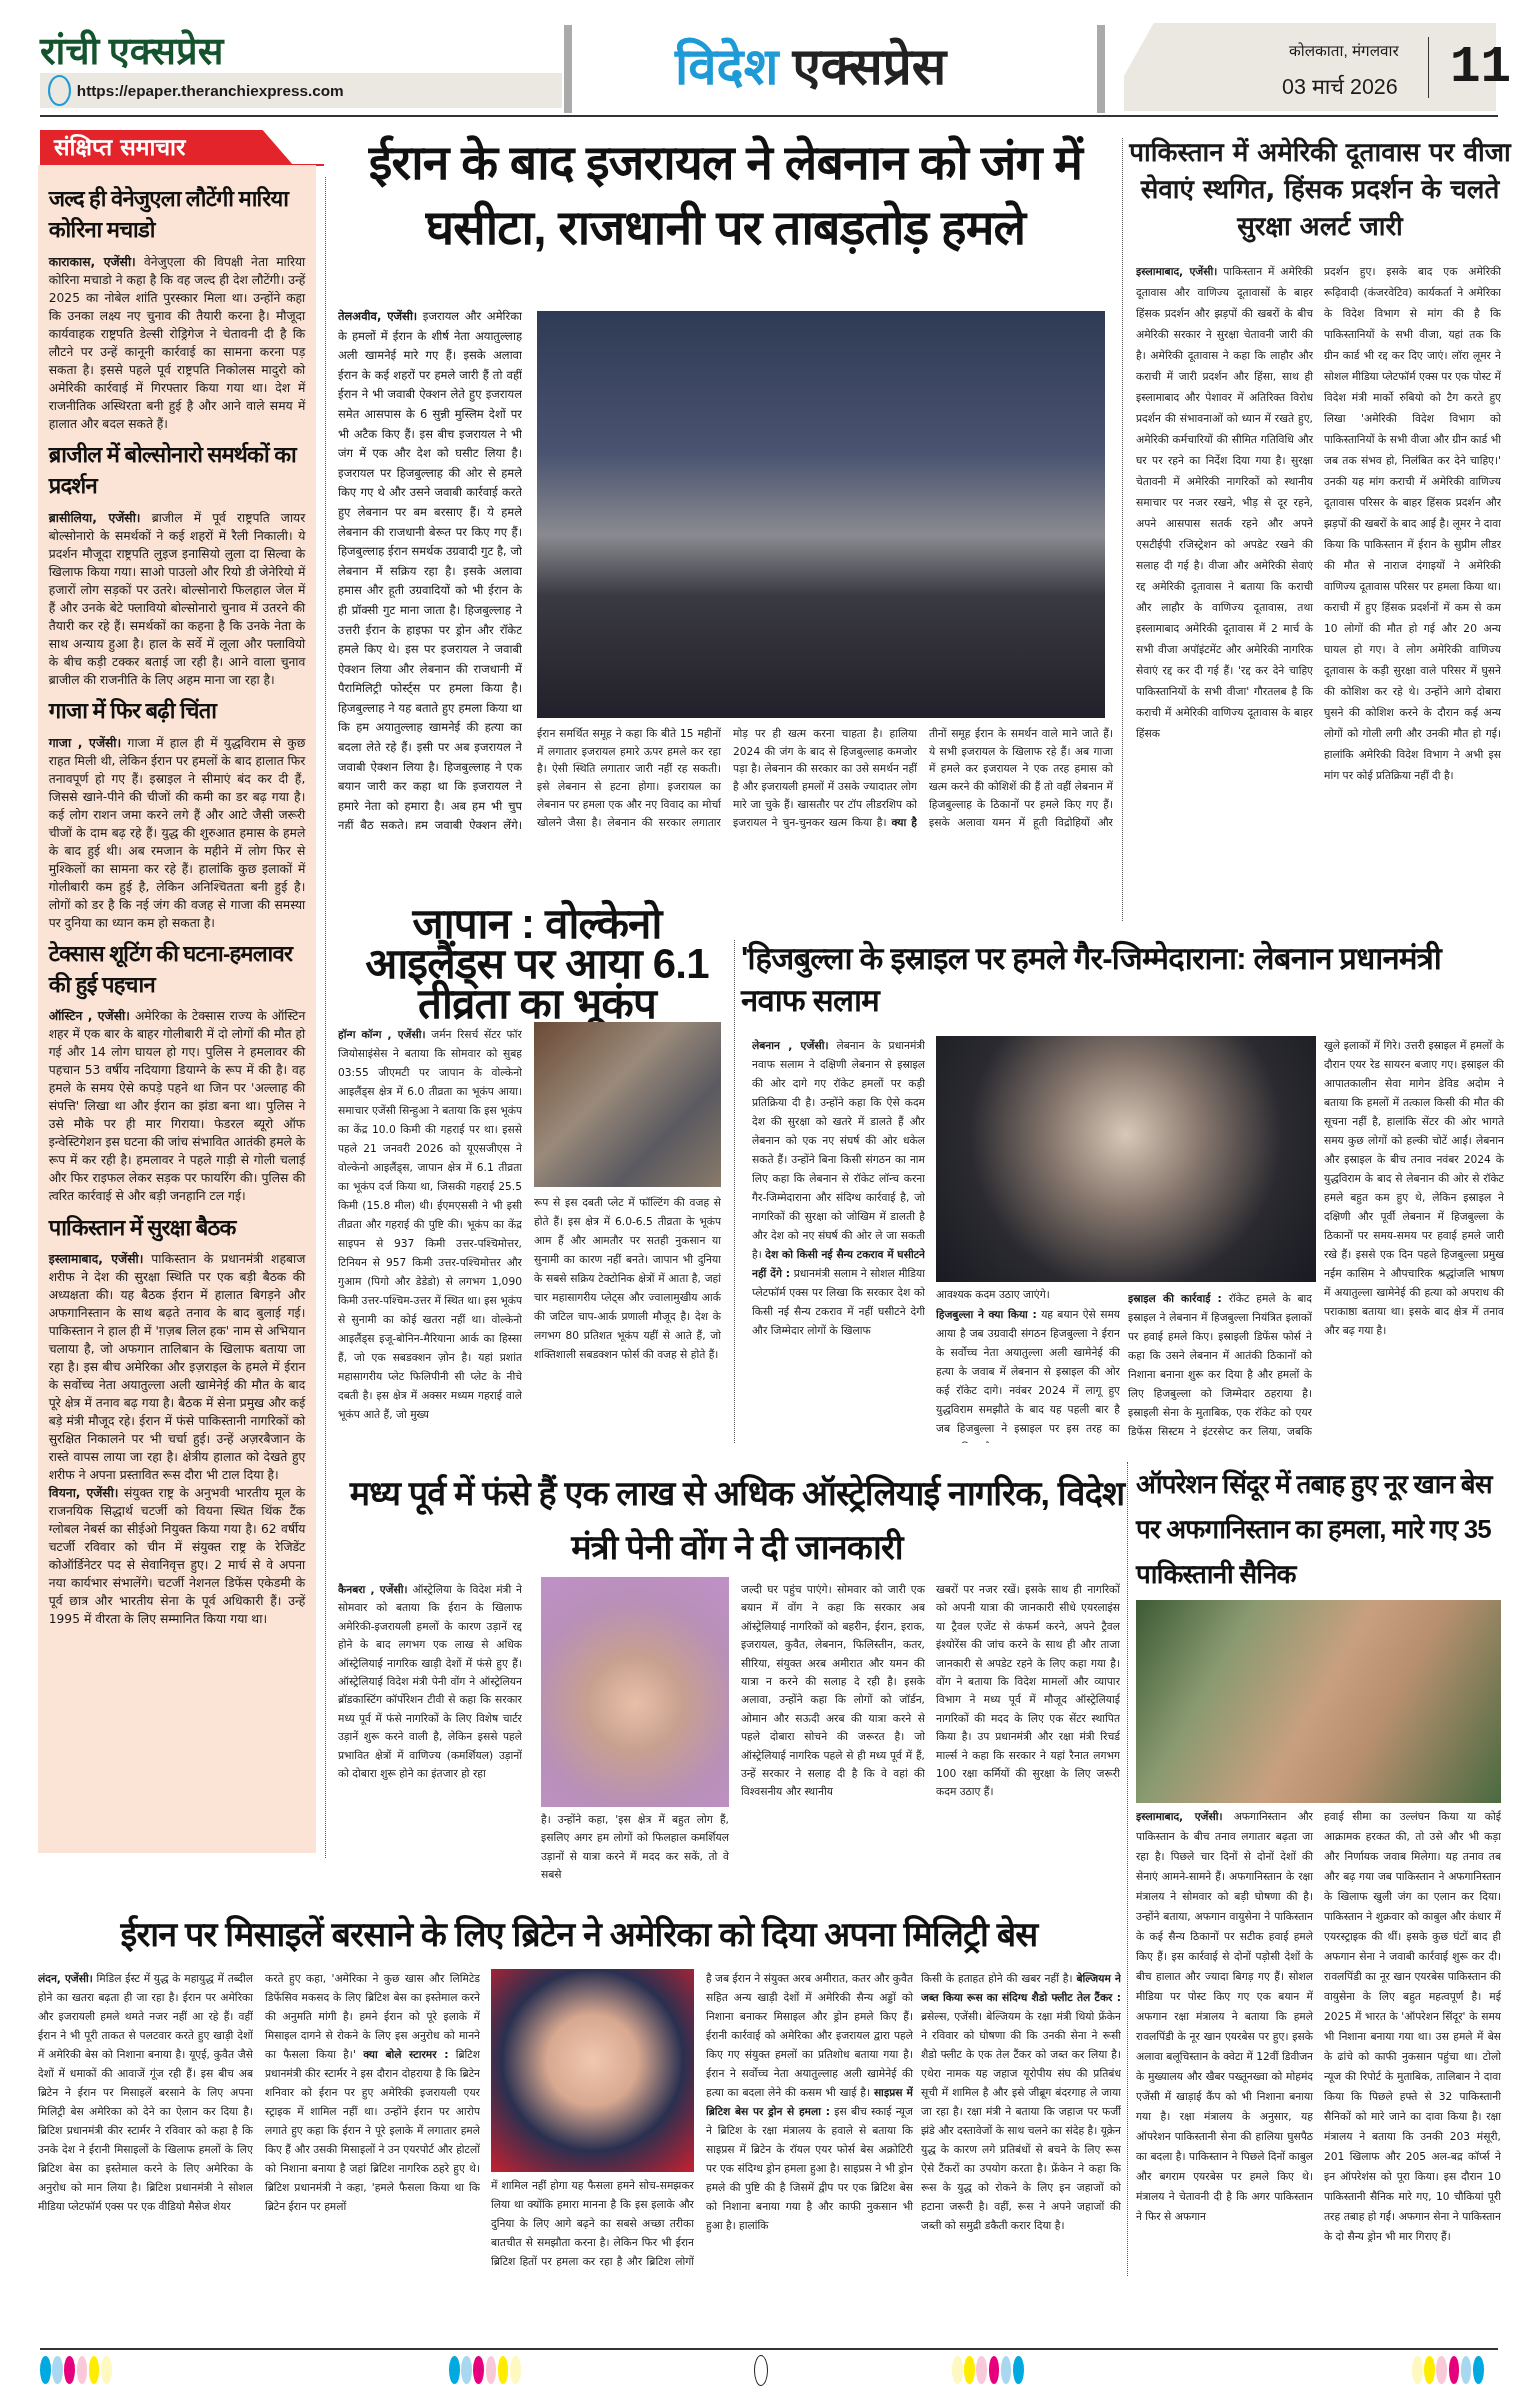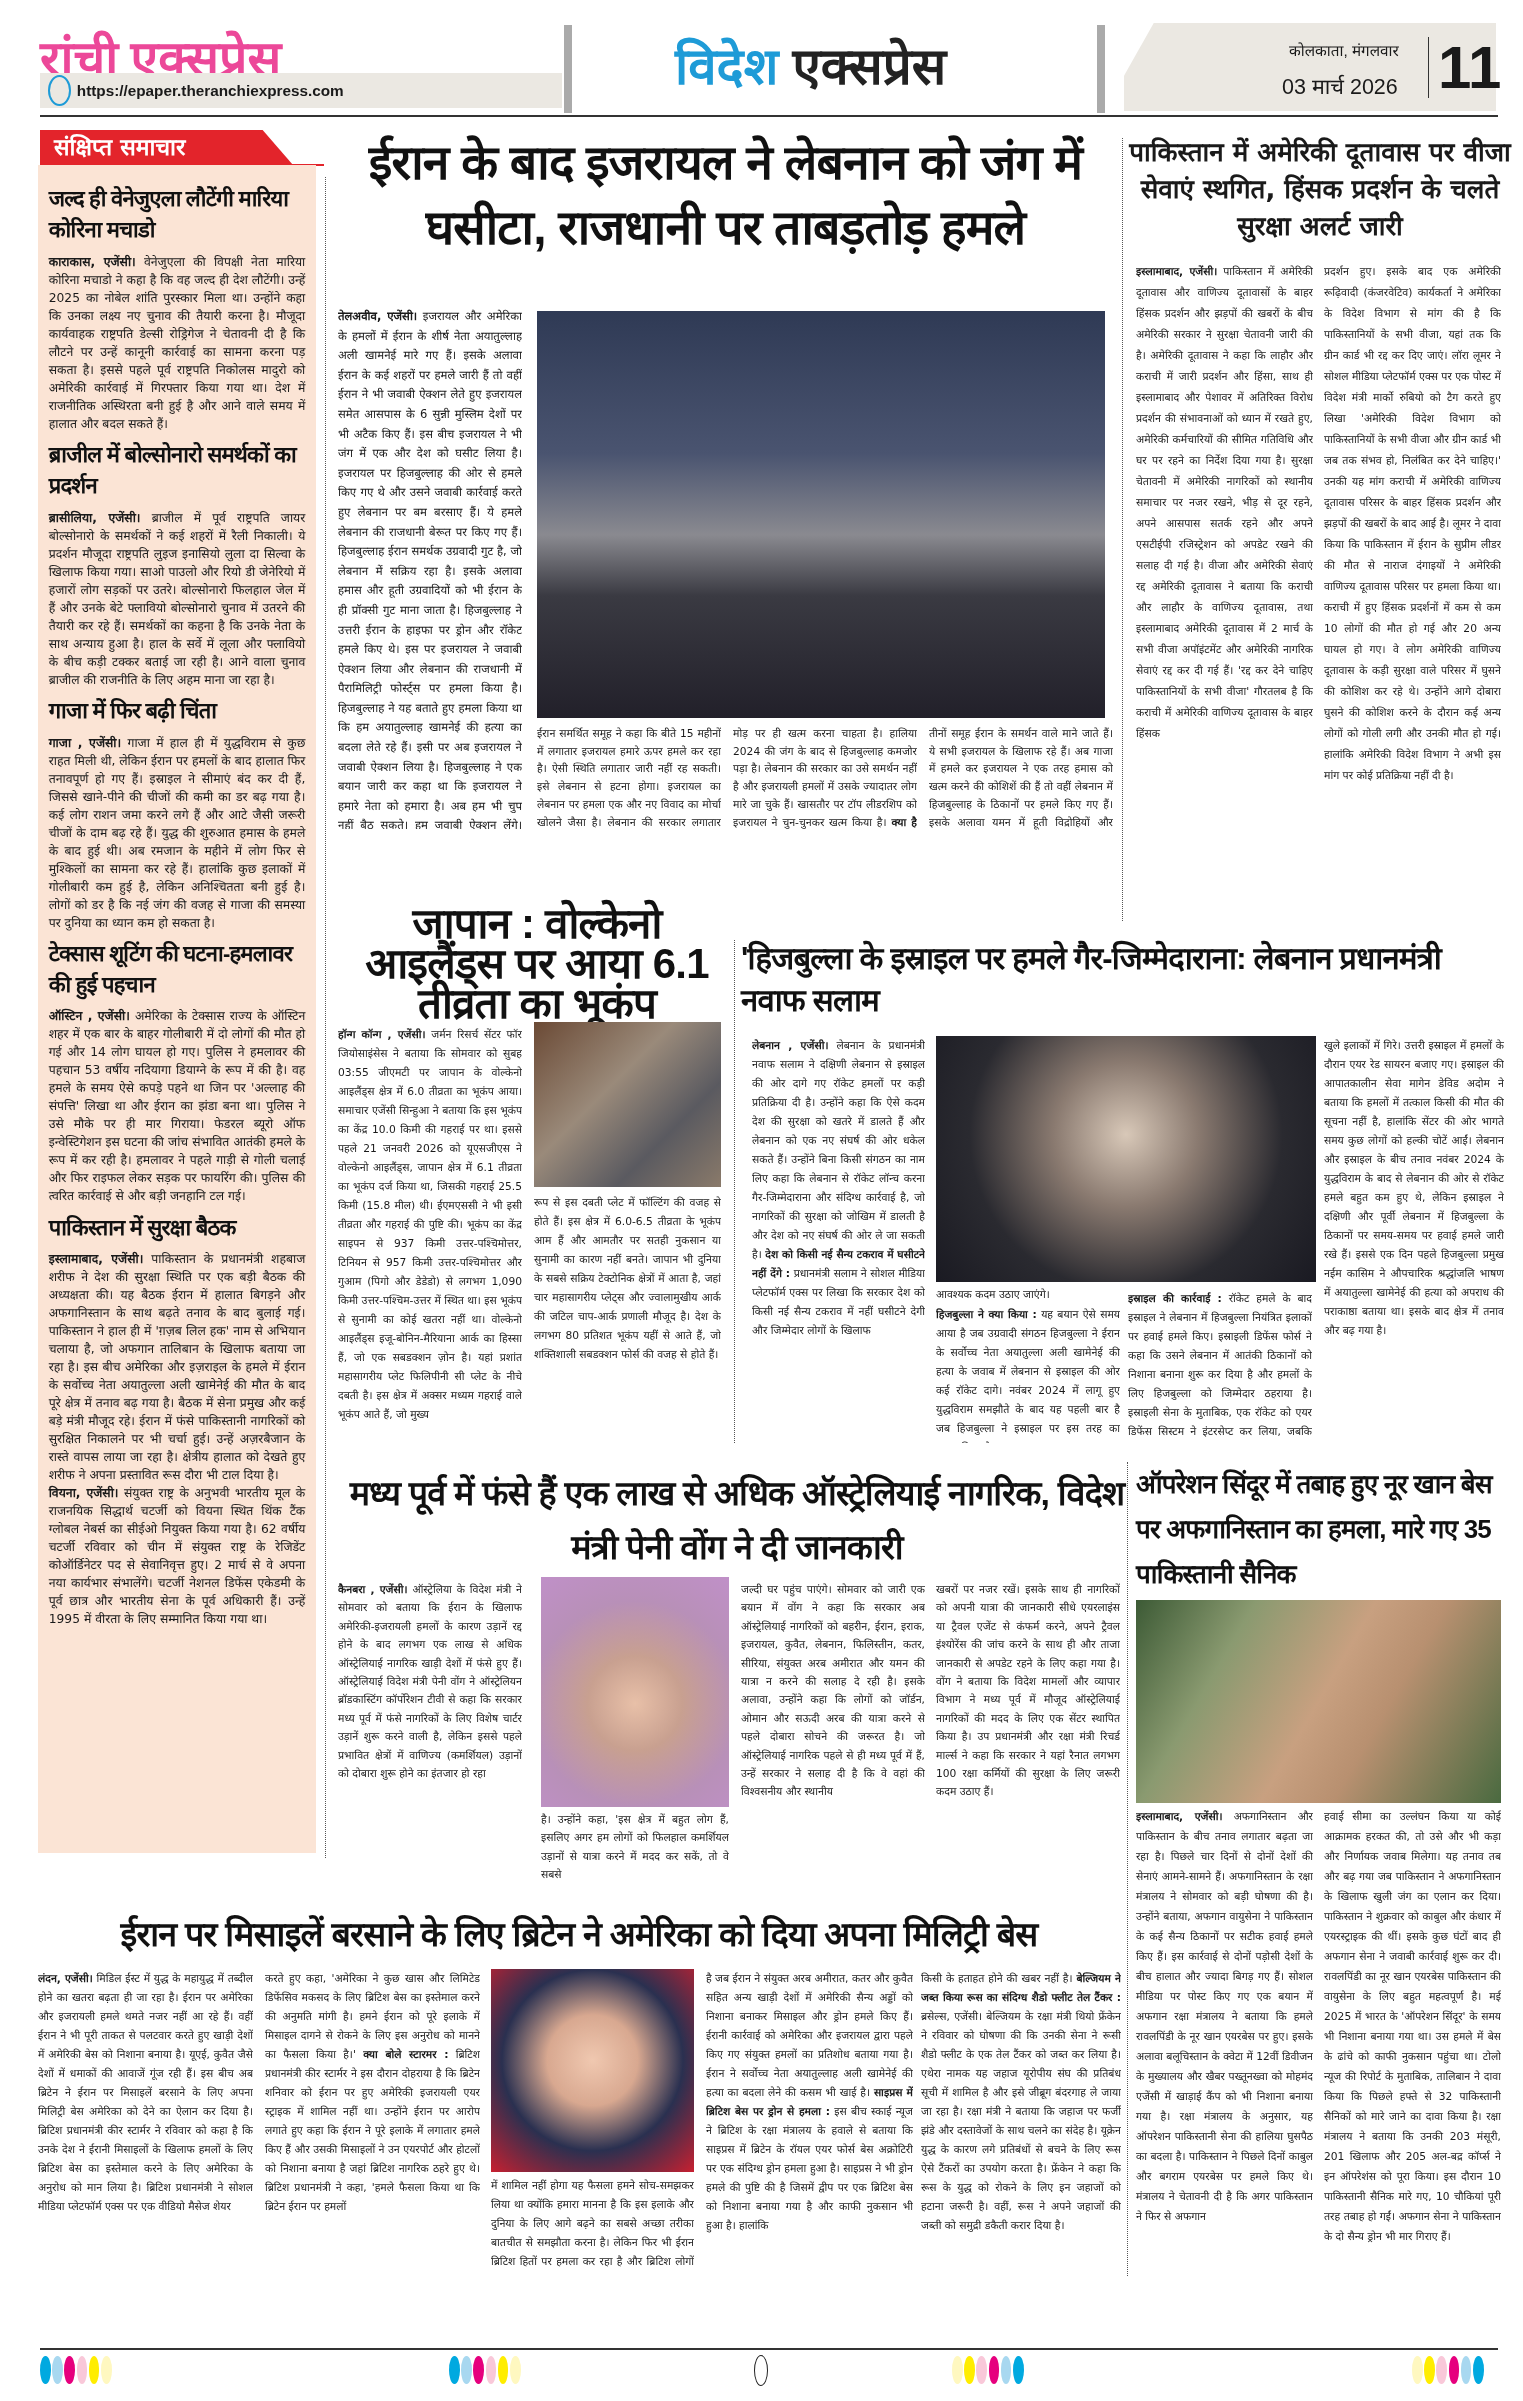--- a/index.html
+++ b/index.html
@@ -6,30 +6,30 @@
 body{width:1523px;height:2401px;background:#fff;font-family:"DejaVu Sans","Liberation Sans",sans-serif;color:#1a1a1a;position:relative;overflow:hidden}
 .abs{position:absolute}
 .col{font-size:11.5px;line-height:19.6px;text-align:justify;overflow:hidden}
 .col b{font-weight:bold}
 .hl{font-family:"Liberation Sans","DejaVu Sans",sans-serif;font-weight:bold;color:#111;letter-spacing:-0.8px}
 .img{background:#555;overflow:hidden}
 .cap{font-size:10.7px;line-height:17px}
 .dotted{border-left:1.5px dotted #555}
 .rule{height:2.3px;background:#333}
 
-#logo-title{font-family:"Liberation Serif",serif;font-weight:bold;font-size:50px;color:#ec4899;left:40px;top:23px}
+#logo-title{font-family:"Liberation Serif",serif;font-weight:bold;font-size:38px;color:#14532d;left:40px;top:23px}
 #url-bar{left:40px;top:73px;width:522px;height:35px;background:#ebe8e2;display:flex;align-items:center;padding-left:7.7px;font-size:15.3px;font-weight:bold;font-family:"Liberation Sans",sans-serif}
 #url-icon{width:23px;height:31px;border-radius:50%;border:2.3px solid #1e9bd7;margin-right:6.1px}
 #section-title{left:675px;top:29px;font-size:51px;font-weight:bold;font-family:"Liberation Sans",sans-serif}
 #section-title .blue{color:#1e9bd7}
 #section-title .black{color:#222}
 #date-box{left:1124px;top:23px;width:372px;height:88px;background:#ebe8e2;clip-path:polygon(8% 0,100% 0,100% 100%,0 100%,0 60%)}
 #date-city{left:1289px;top:40px;font-size:15.3px;font-family:"Liberation Sans",sans-serif}
 #date-val{left:1282px;top:71px;font-size:21.5px;font-family:"Liberation Sans",sans-serif}
-#page-no{left:1428px;top:37px;font-size:60px;font-weight:bold;font-family:Liberation Sans, sans-serif;border-left:1.5px solid #333;padding-left:9px;height:61px;line-height:61px}
+#page-no{left:1428px;top:37px;font-size:51px;font-weight:bold;font-family:Liberation Mono, monospace;border-left:1.5px solid #333;padding-left:21px;height:61px;line-height:61px}
 #sidebar{left:38px;top:165px;width:278px;height:1688px;background:#fbe4d5}
 #sidebar-label{left:40px;top:130px;width:253px;height:35px;background:#e3242b;color:#fff;font-size:23px;font-weight:bold;padding-left:14px;line-height:35px;clip-path:polygon(0 0,88% 0,100% 100%,0 100%)}
 .side-h{font-size:22px;line-height:31px;font-weight:bold;margin:6.1px 0 7.7px}
 .side-b{font-size:12.3px;line-height:18px;text-align:justify}
 .marks span{display:inline-block;width:10.7px;height:28px;border-radius:50%;margin-right:1.5px}
 </style>
 </head>
 <body>
 
 <div class="abs" style="left:0;top:0;width:1523px;height:119px">

